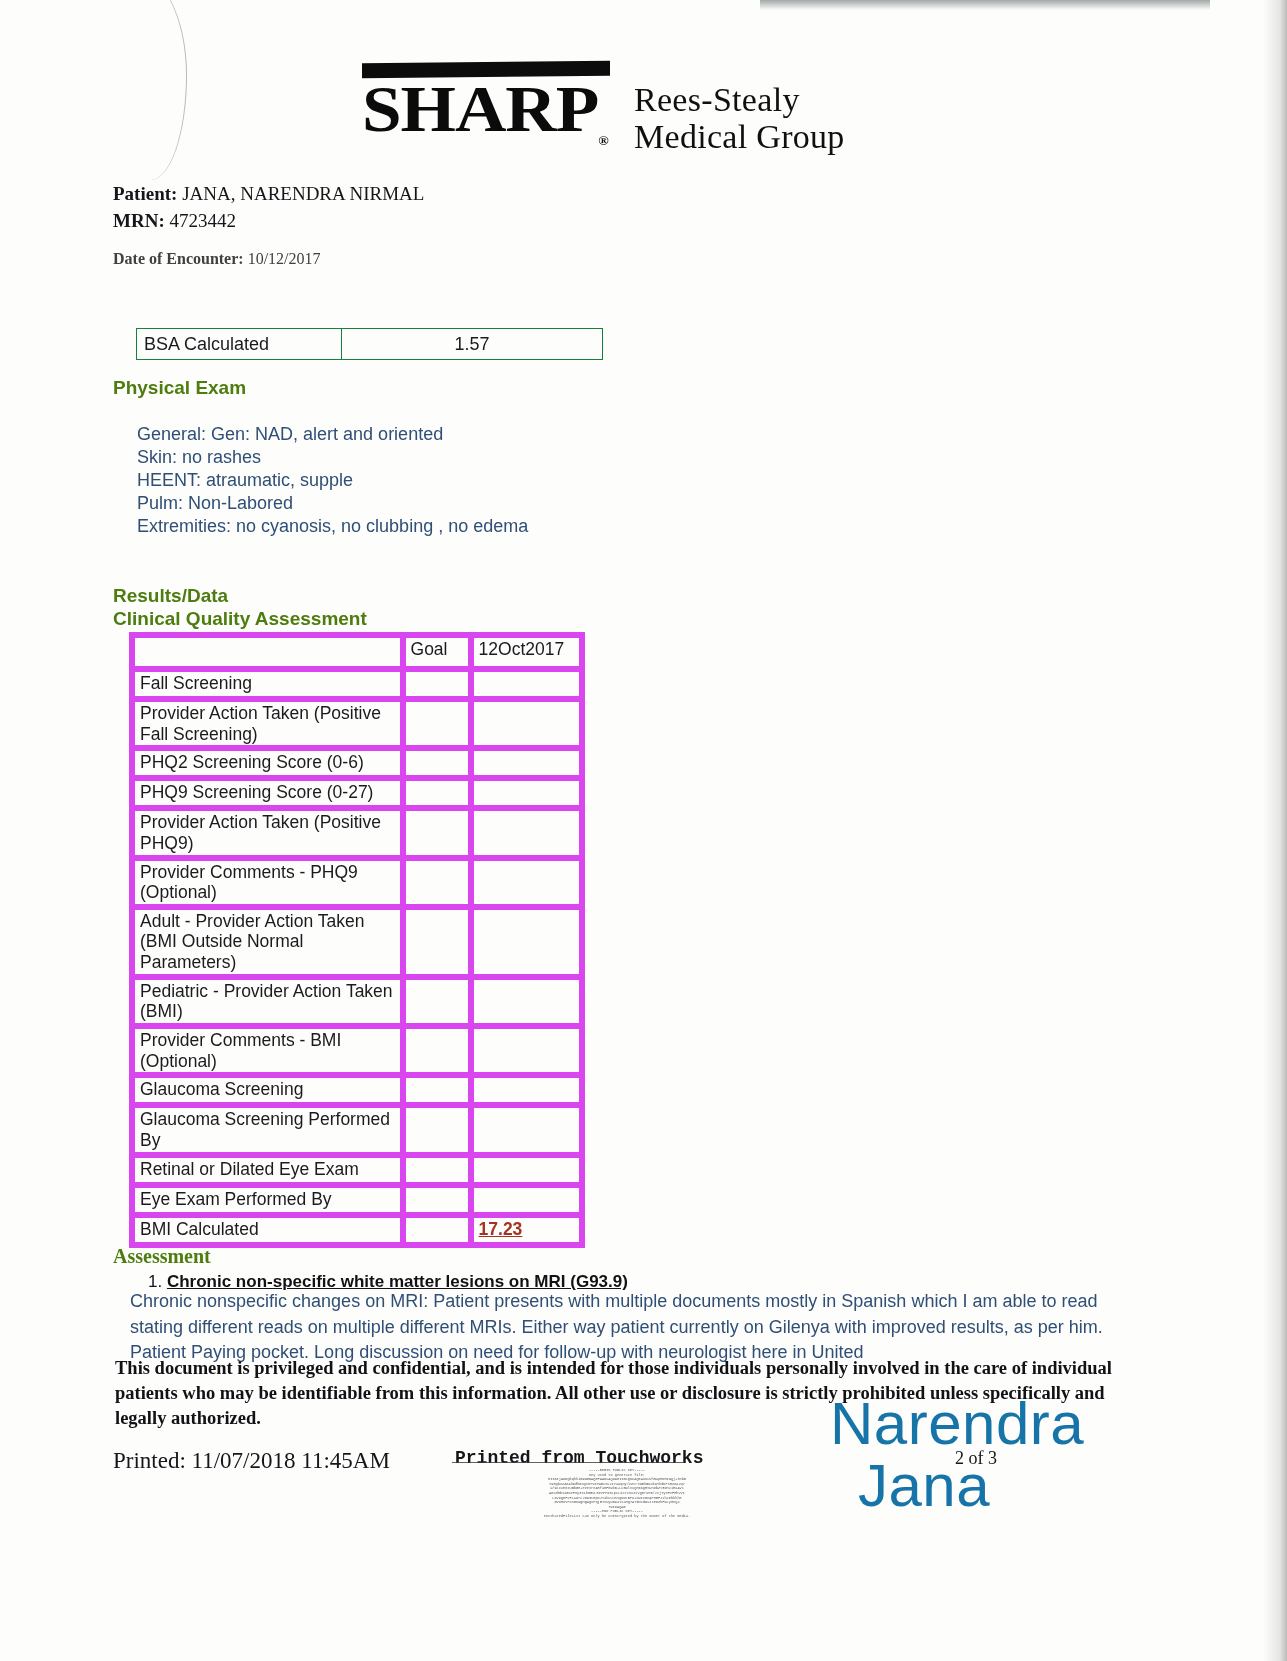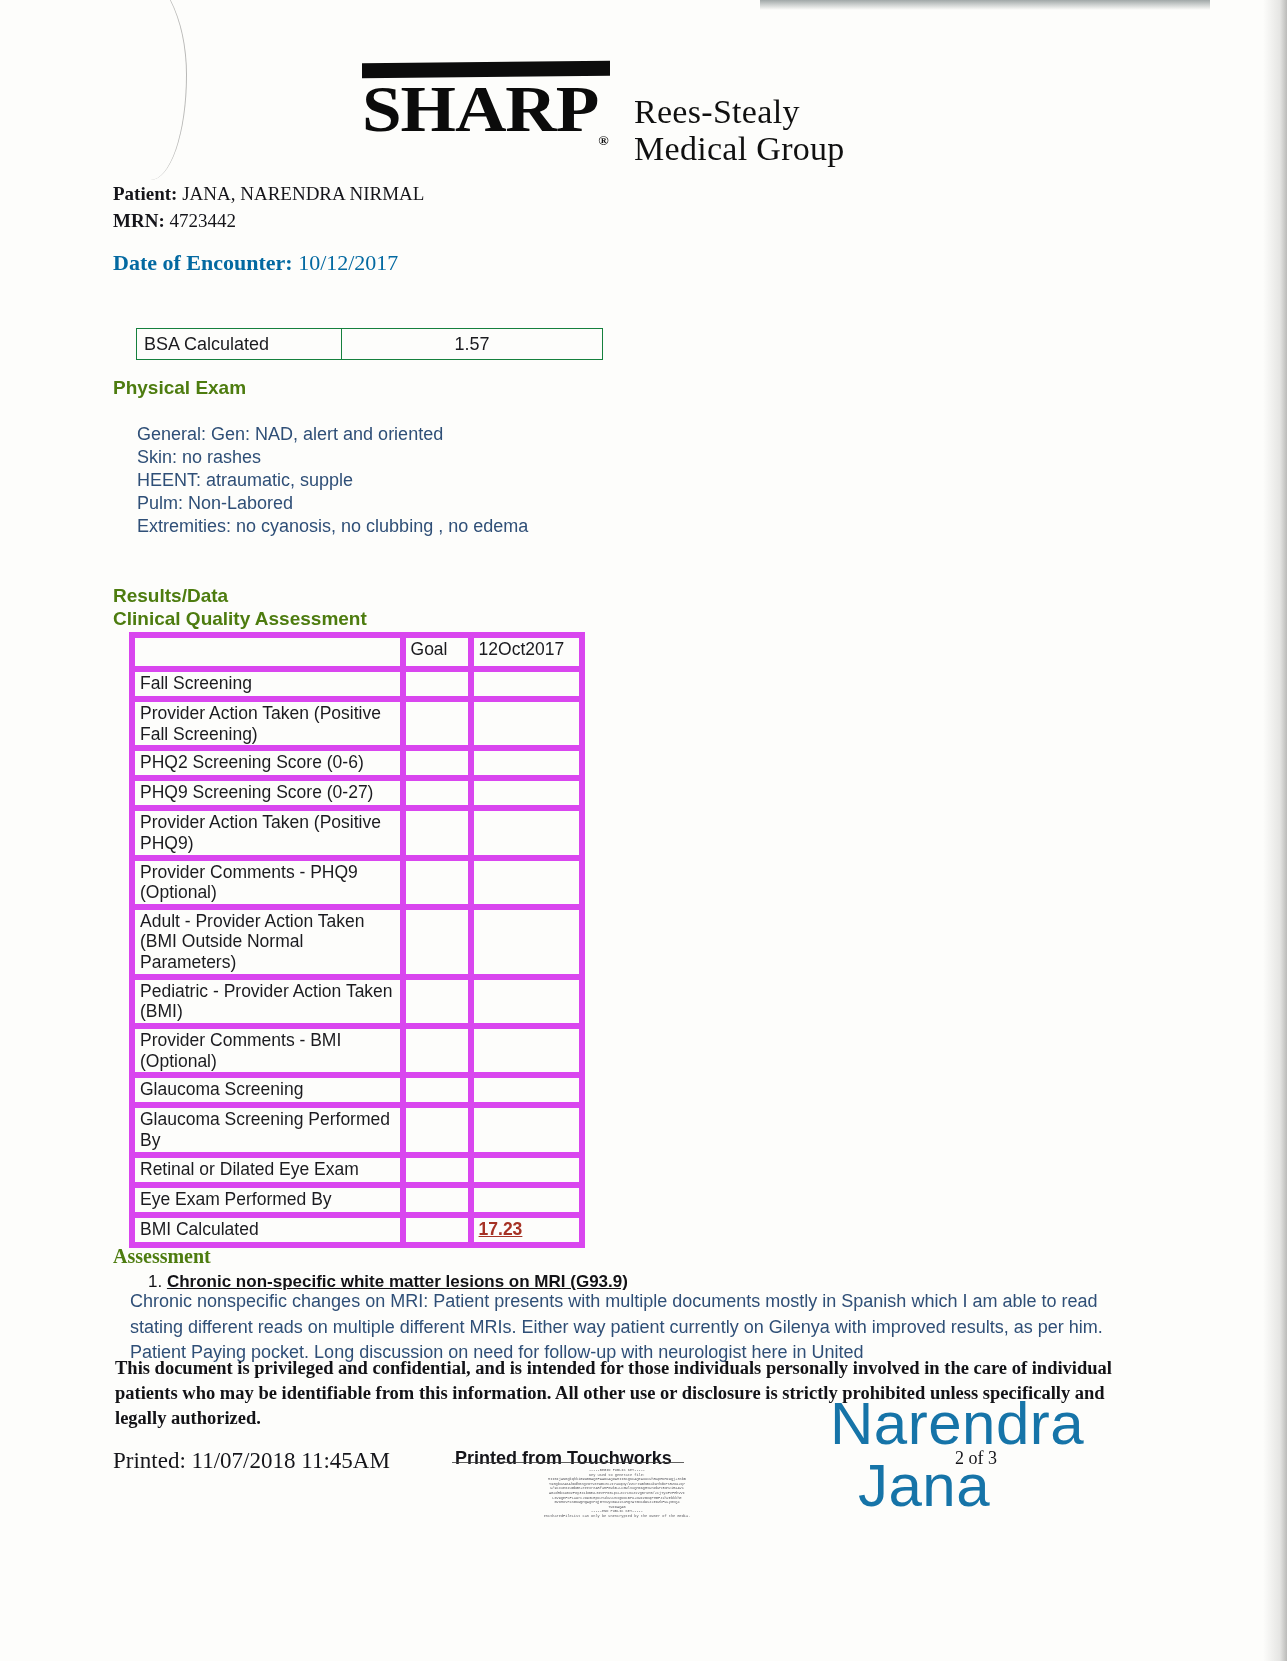--- a/index.html
+++ b/index.html
@@ -41,32 +41,32 @@
   .sharp-bar{width:248px;height:15px;background:#0c0c0c;margin-bottom:2px;
              transform:skewY(-0.6deg);}
   .sharp-word{
     font-family:"Liberation Serif",serif;
     font-weight:700;font-size:66px;line-height:.92;letter-spacing:-1px;
     color:#0b0b0b;
     transform:scaleX(1.08);transform-origin:left center;
   }
   .sharp-reg{font-size:13px;vertical-align:sub;letter-spacing:0;}
   .rs-text{
-    margin-left:24px;margin-top:32px;
+    margin-left:24px;margin-top:20px;
     font-family:"Liberation Serif",serif;
     font-size:34px;line-height:1.08;color:#101010;
     letter-spacing:.3px;
   }
 
   
   .patient-block{position:absolute;left:113px;top:181px;
     font-family:"Liberation Serif",serif;font-size:19px;color:#15151a;line-height:1.42;}
   .patient-block b{font-weight:700;}
   .encounter{position:absolute;left:113px;top:250px;
-    font-family:"Liberation Serif",serif;font-size:22px;color:#0369a1;}
+    font-family:"Liberation Serif",serif;font-size:16px;color:#404040;}
   .encounter b{font-weight:700;}
 
   
   .bsa-table{position:absolute;left:136px;top:328px;border-collapse:collapse;
     font-family:"Liberation Sans",sans-serif;font-size:18px;color:#1b1b1f;}
   .bsa-table td{border:1px solid #15803d;height:28px;padding:1px 7px;}
   .bsa-label{width:190px;}
   .bsa-value{width:246px;text-align:center;}
 
   
@@ -113,21 +113,21 @@
 
   
   .confidential{position:absolute;left:115px;top:1356px;width:1020px;
     font-family:"Liberation Serif",serif;font-weight:700;font-size:18.5px;
     color:#121216;line-height:1.36;}
 
   
   .printed-left{position:absolute;left:113px;top:1448px;
     font-family:"Liberation Serif",serif;font-size:23px;color:#15151a;}
   .printed-center{position:absolute;left:455px;top:1448px;
-    font-family:Liberation Sans, sans-serif;font-weight:700;font-size:18px;color:#15151a;}
+    font-family:Liberation Mono, monospace;font-weight:700;font-size:18px;color:#15151a;}
   .page-num{position:absolute;left:955px;top:1448px;
     font-family:"Liberation Serif",serif;font-size:18px;color:#15151a;}
   .strike-line{position:absolute;left:452px;top:1462px;width:232px;height:1px;
     background:#3b3b3b;opacity:.8;}
 
   
   .keyblob{position:absolute;left:452px;top:1468px;width:330px;
     font-family:"Liberation Mono",monospace;font-size:3.6px;line-height:1.28;
     color:#4a4a50;text-align:center;word-break:break-all;opacity:.92;}
   .keyblob .kline{display:block;}

